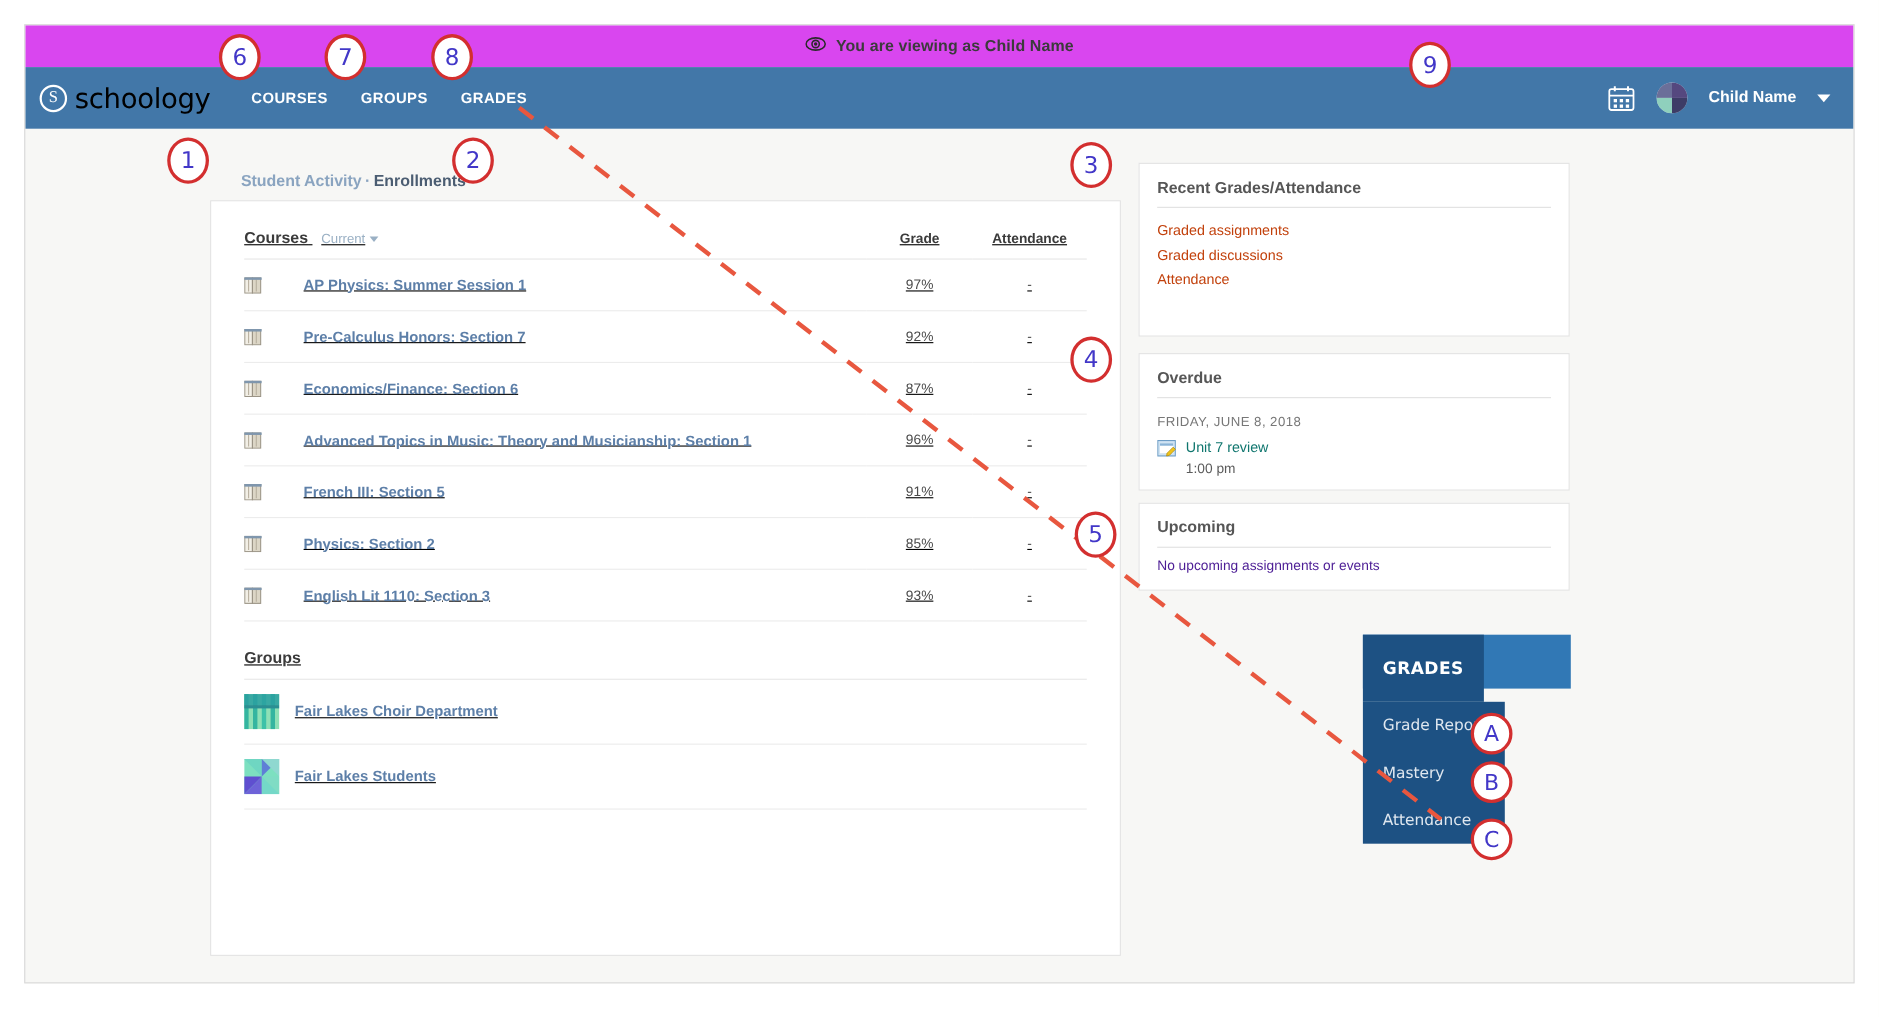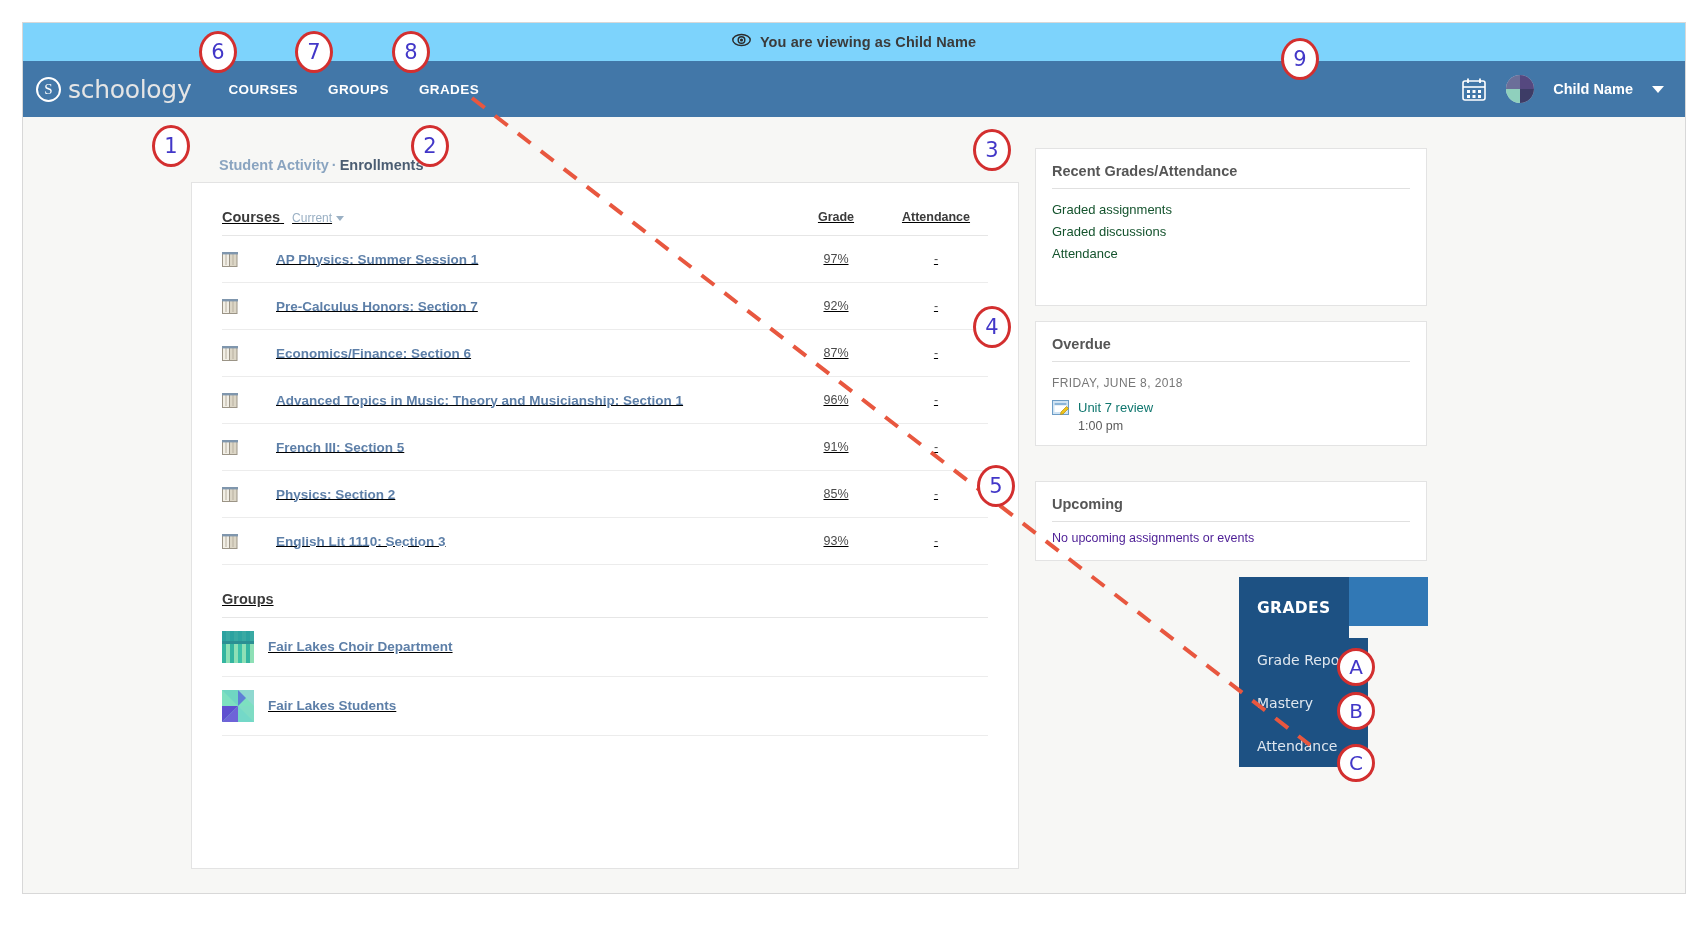--- a/index.html
+++ b/index.html
@@ -19,21 +19,21 @@
     width:1664px; height:872px;
     background:#f7f7f5;
     border:1px solid #d8d8d8;
     overflow:hidden;
   }
 
   
   #impersonate-bar {
     position:absolute; left:0; top:0;
     width:100%; height:38px;
-    background:#7dd3fc;
+    background:#d946ef;
     display:flex; align-items:center; justify-content:center;
     gap:9px;
   }
   #impersonate-bar .eye {
     width:19px; height:19px; display:block;
   }
   #impersonate-bar .txt {
     font-size:14.5px; font-weight:bold; color:#3b3b3b;
     letter-spacing:.1px;
   }
@@ -46,21 +46,21 @@
     display:flex; align-items:center;
   }
   #logo { margin-left:13px; display:flex; align-items:center; gap:7px; }
   #logo .mark {
     width:25px; height:25px; border-radius:50%;
     border:2px solid #ffffff;
     display:flex; align-items:center; justify-content:center;
     font-size:15px; color:#fff; font-family:"Liberation Serif", serif;
   }
   #logo .word {
-    color:#e5e5e5; font-size:25px; letter-spacing:-0.3px;
+    color:#000000; font-size:25px; letter-spacing:-0.3px;
     font-family:"DejaVu Sans", sans-serif; font-weight:400;
   }
   #nav-items { display:flex; align-items:center; margin-left:37px; gap:30px; }
   #nav-items .nav-item {
     color:#ffffff; font-size:13.5px; font-weight:bold;
     letter-spacing:.4px; cursor:pointer;
   }
   #nav-right {
     margin-left:auto; display:flex; align-items:center; gap:19px;
     margin-right:21px;
@@ -138,26 +138,26 @@
   .panel {
     position:absolute; left:1012px; width:392px;
     background:#ffffff; border:1px solid #e3e3e3;
     padding:14px 16px 16px 16px;
   }
   .panel h3 {
     margin:0 0 9px 0; font-size:14.5px; color:#565656;
     font-weight:bold; padding-bottom:9px; border-bottom:1px solid #e0e0e0;
   }
   .panel a.lnk {
-    display:block; color:#14532d; font-size:13px; padding:3.5px 0;
+    display:block; color:#c2410c; font-size:13px; padding:3.5px 0;
     text-decoration:none;
   }
   #panel-recent { top:31px; height:158px; }
   #panel-overdue { top:204px; height:125px; }
-  #panel-upcoming { top:364px; height:80px; }
+  #panel-upcoming { top:340px; height:80px; }
 
   .od-date { font-size:12px; color:#777; letter-spacing:.4px; padding:5px 0 8px 0; }
   .od-item { display:flex; align-items:flex-start; gap:9px; }
   .od-ico { width:17px; height:17px; flex:none; margin-top:1px; }
   .od-title { color:#0f766e; font-size:13px; }
   .od-time { color:#5b5b5b; font-size:12.5px; margin-top:3px; }
   .empty-txt { font-size:12.5px; color:#4c1d95; }
 
   
   #grades-menu {

